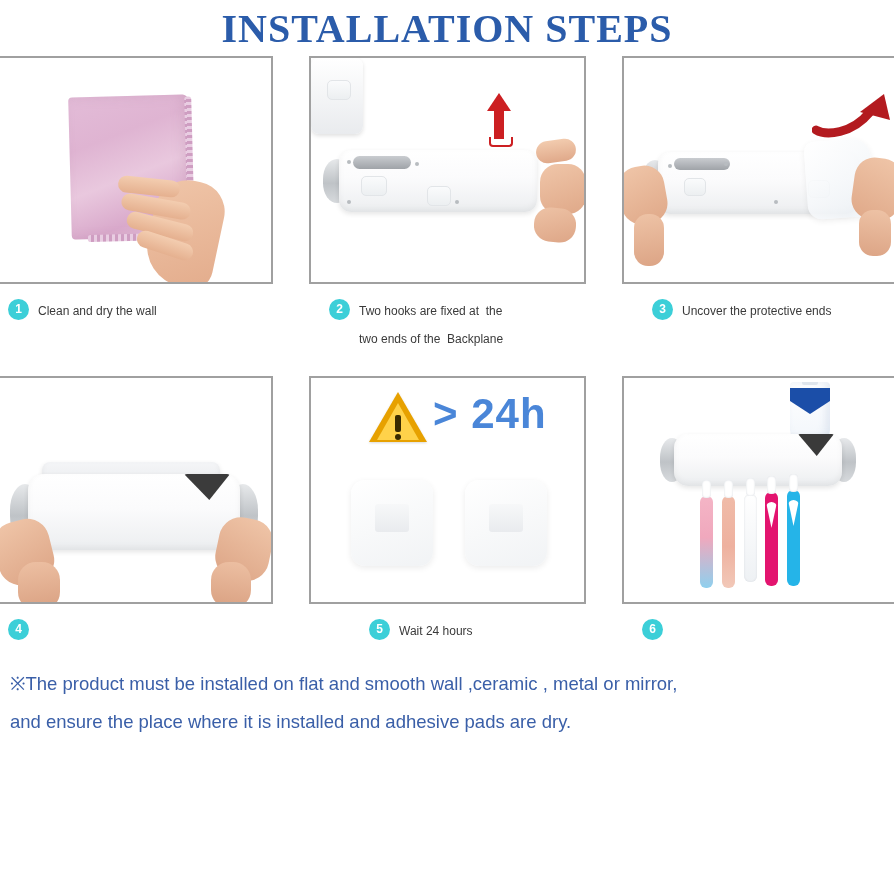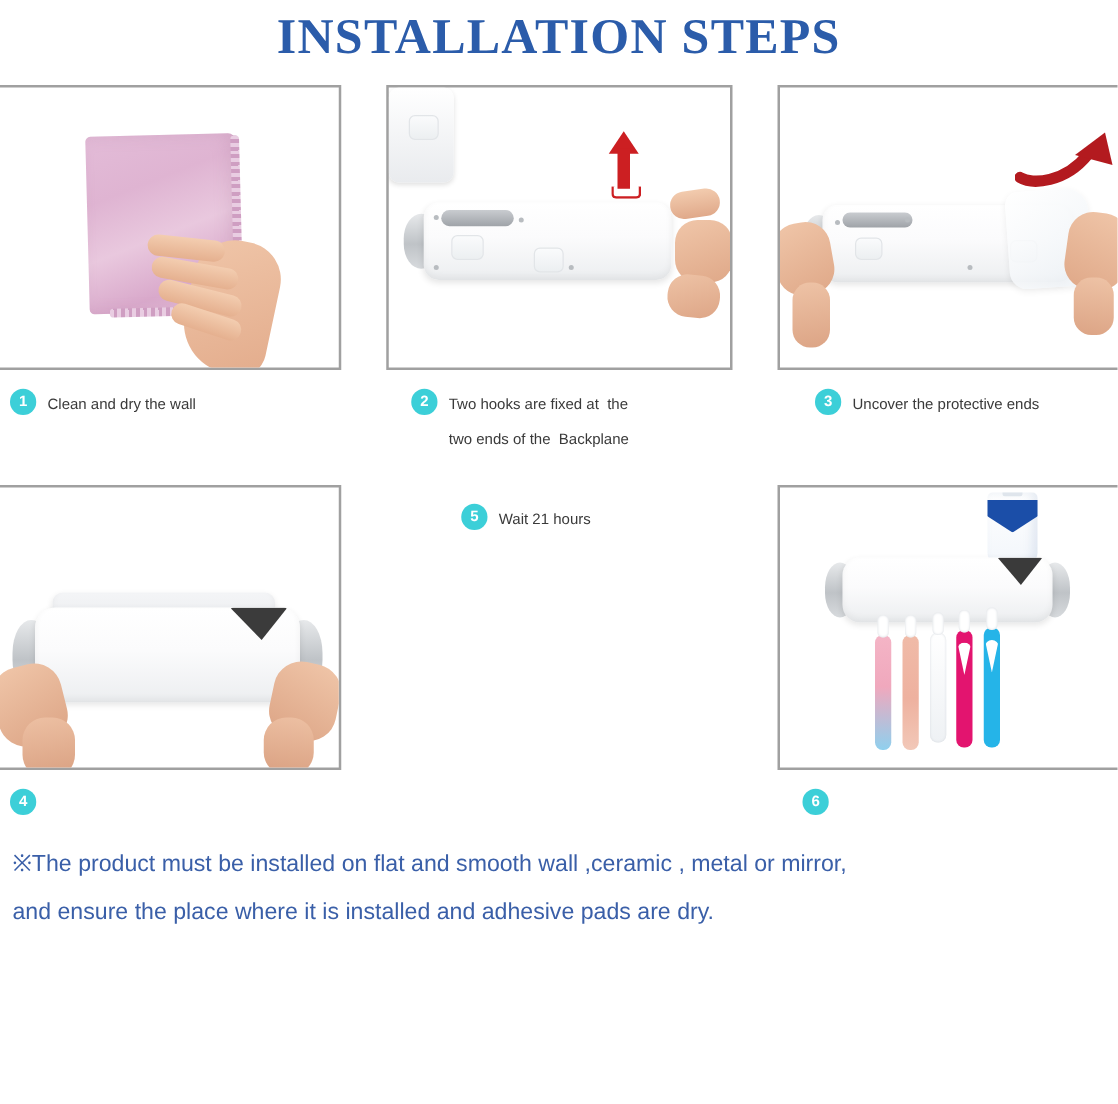--- a/index.html
+++ b/index.html
@@ -18,21 +18,21 @@
   
   .page-title {
     text-align: center;
     font-family: "Liberation Serif", serif;
     font-weight: bold;
     font-size: 40px;
     letter-spacing: 1px;
     color: #2b5caa;
     padding-top: 6px;
     line-height: 46px;
-    height: 68px;
+    height: 56px;
     box-sizing: border-box;
   }
 
   
   .steps-grid {
     display: grid;
     grid-template-columns: 277px 277px 277px;
     column-gap: 36px;
     padding: 0 0 0 1px;
     justify-content: center;
@@ -443,23 +443,36 @@
             <div class="q"></div>
         </div>
       </div>
     </div>
     <div class="caption">
       <div class="step-badge">4</div>
     </div>
   </div>
 
   <div class="step-cell">
+    <div class="panel-frame">
+      <div class="art">
+        <div class="warn-tri">
+          <div class="tri"></div>
+          <div class="tri-in"></div>
+          <div class="bang"></div>
+          <div class="dot"></div>
+        </div>
+        <div class="warn-text">&gt; 24h</div>
+        <div class="adh-pad adh-a"></div>
+        <div class="adh-pad adh-b"></div>
+      </div>
+    </div>
     <div class="caption indent-wide">
       <div class="step-badge">5</div>
-      <div class="caption-text">Wait 21 hours</div>
+      <div class="caption-text">Wait 24 hours</div>
     </div>
   </div>
 
   <div class="step-cell">
     <div class="panel-frame">
       <div class="art">
         <div class="tube">
           <div class="cap-t"></div>
           <div class="chev"></div>
         </div>

